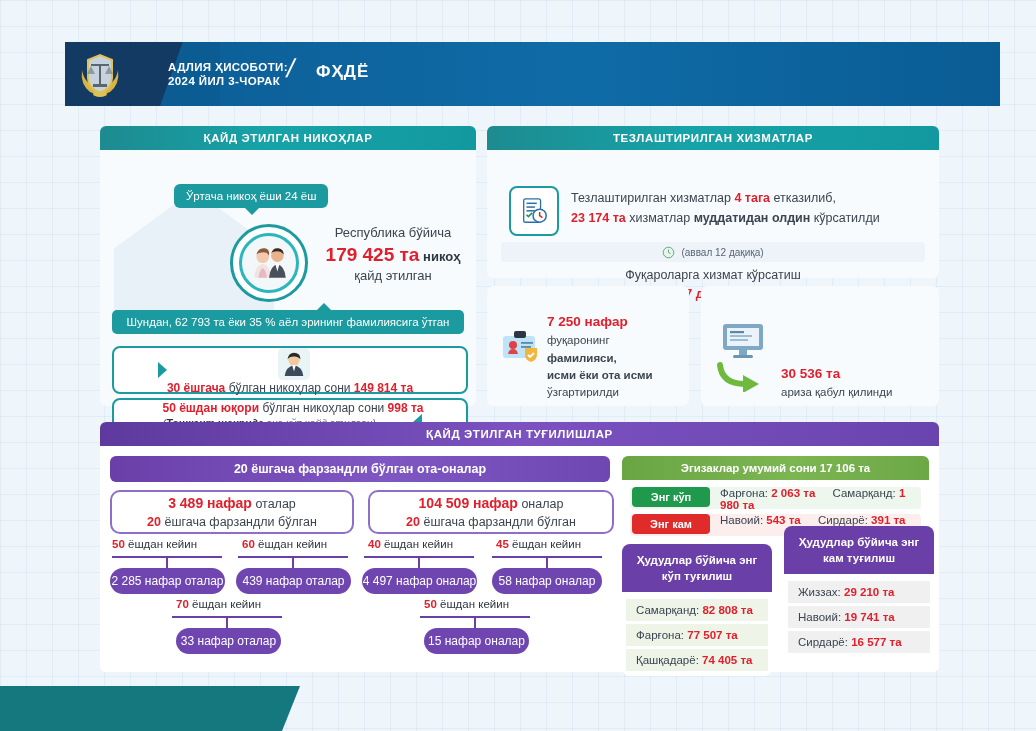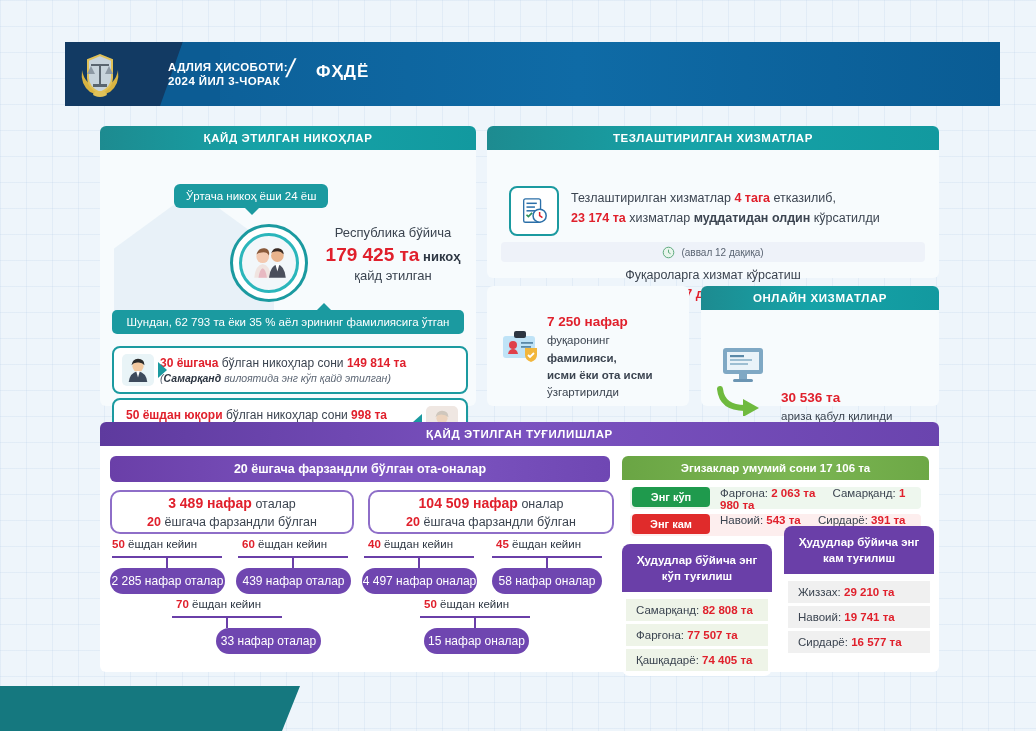--- a/index.html
+++ b/index.html
@@ -99,21 +99,21 @@
     background:#1b9aa0;color:#fff;border-radius:5px;font-size:11.5px;
     display:flex;align-items:center;justify-content:center;white-space:nowrap;
   }
   .strip:before{
     content:"";position:absolute;top:-7px;left:58%;
     border-left:8px solid transparent;border-right:8px solid transparent;
     border-bottom:8px solid #1b9aa0;
   }
   .callout{
     position:absolute;background:#fff;border:2px solid #1b9aa0;border-radius:8px;
-    display:flex;align-items:center;
+    display:flex;align-items:center;flex-direction:column;
   }
   #call1{left:12px;top:196px;width:352px;height:44px;}
   #call2{left:12px;top:248px;width:352px;height:44px;}
   .face{
     width:32px;height:32px;border-radius:5px;flex:0 0 32px;
     display:flex;align-items:center;justify-content:center;font-size:20px;
   }
   .call-txt{font-size:12px;line-height:1.35;color:#3b4450;padding:0 6px;flex:1;}
   .call-txt .r{color:#e0202c;font-weight:bold;}
   .call-txt .sub{font-size:10.5px;font-style:italic;color:#5b6573;}
@@ -368,21 +368,20 @@
     </div>
     <div class="name-txt">
       <div class="r">7 250 нафар</div>
       <div><span>фуқаронинг </span><b>фамилияси,</b></div>
       <div><b>исми ёки ота исми</b></div>
       <div>ўзгартирилди</div>
     </div>
   </div>
 
   <div class="panel" id="p-online">
-    <div class="phead teal-head">ОНЛАЙН ХИЗМАТЛАР</div>
     <div style="position:relative;height:96px;">
       <div class="mon-icon">
         <svg viewBox="0 0 44 38" width="44" height="38">
           <rect x="2" y="2" width="40" height="26" rx="3" fill="#7fa8c4"></rect>
           <rect x="6" y="6" width="32" height="18" fill="#eaf3f9"></rect>
           <rect x="9" y="9" width="14" height="2.2" fill="#5b89a8"></rect>
           <rect x="9" y="13" width="22" height="2" fill="#9dbed2"></rect>
           <rect x="9" y="17" width="18" height="2" fill="#9dbed2"></rect>
           <rect x="18" y="28" width="8" height="5" fill="#7fa8c4"></rect>
           <rect x="12" y="33" width="20" height="3" rx="1.5" fill="#6b95b3"></rect>
@@ -448,21 +447,21 @@
     <div class="conn" style="left:392px;top:134px;width:110px;height:1.5px;"></div>
     <div class="conn" style="left:446px;top:134px;width:1.5px;height:12px;"></div>
     <div class="pill" style="left:392px;top:146px;width:110px;">58 нафар оналар</div>
 
     <div class="agelab" style="left:76px;top:176px;">
       <span class="r">70</span>
       <span>ёшдан кейин</span>
     </div>
     <div class="conn" style="left:72px;top:194px;width:110px;height:1.5px;"></div>
     <div class="conn" style="left:126px;top:194px;width:1.5px;height:12px;"></div>
-    <div class="pill" style="left:76px;top:206px;width:105px;margin-left:40px;">33 нафар оталар</div>
+    <div class="pill" style="left:76px;top:206px;width:105px;">33 нафар оталар</div>
 
     <div class="agelab" style="left:324px;top:176px;">
       <span class="r">50</span>
       <span>ёшдан кейин</span>
     </div>
     <div class="conn" style="left:320px;top:194px;width:110px;height:1.5px;"></div>
     <div class="conn" style="left:374px;top:194px;width:1.5px;height:12px;"></div>
     <div class="pill" style="left:324px;top:206px;width:105px;">15 нафар оналар</div>
 
     <div id="twins">

